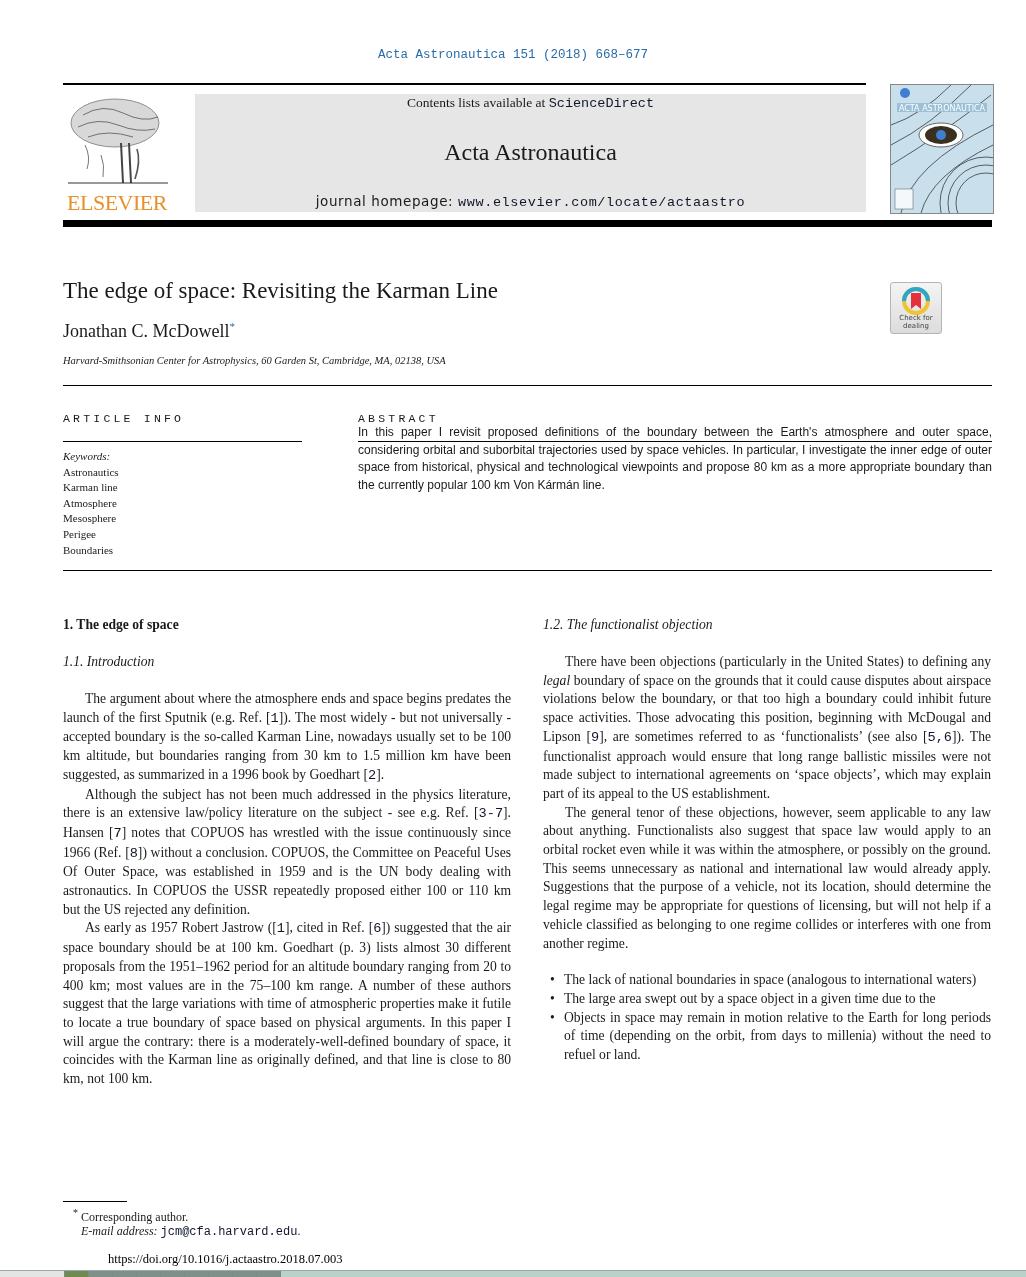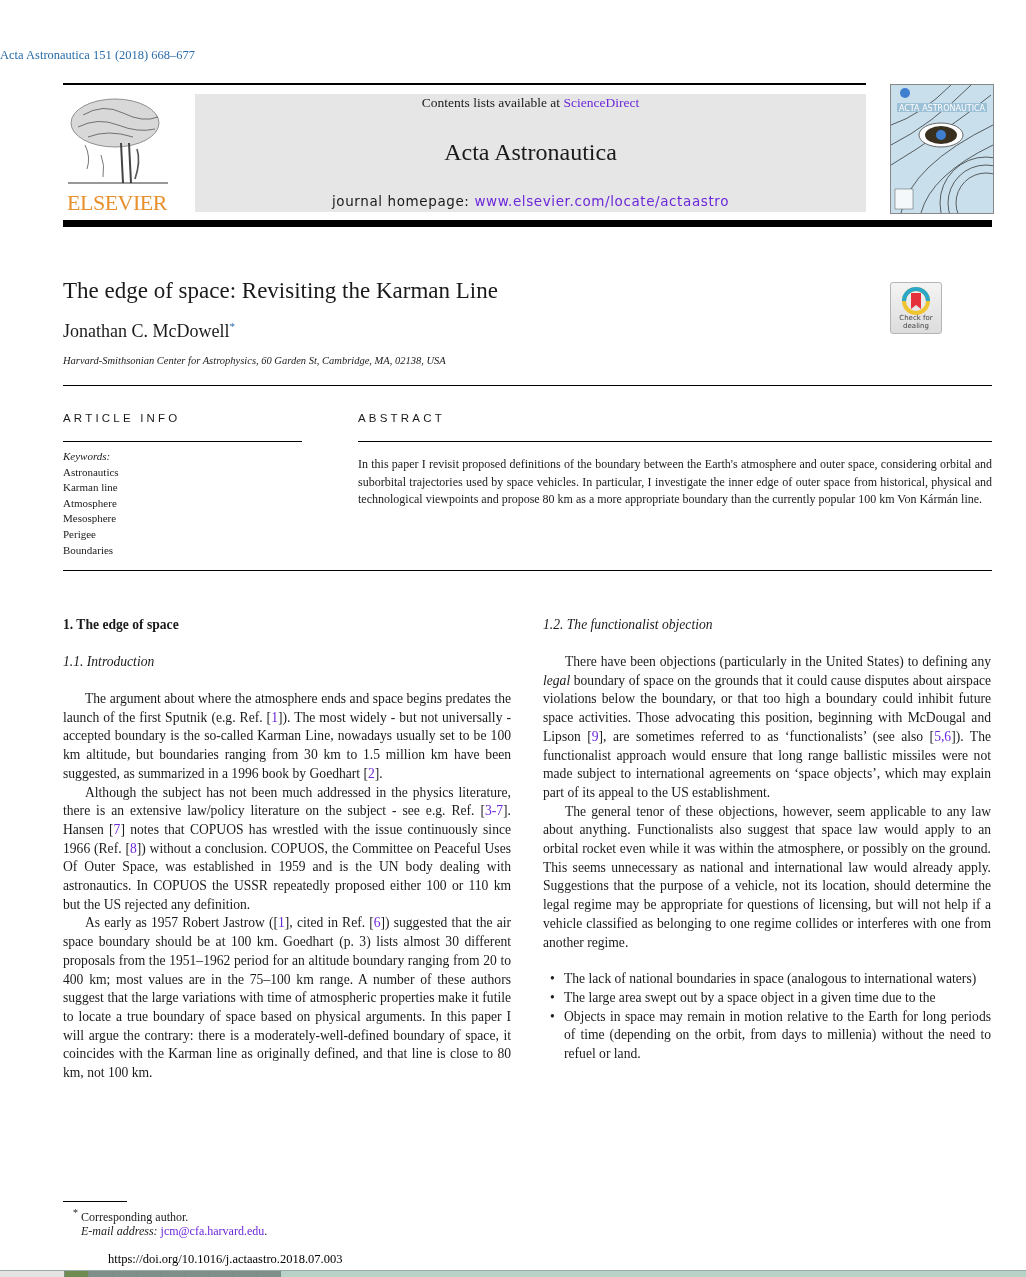--- a/index.html
+++ b/index.html
@@ -1,22 +1,22 @@
 <!DOCTYPE html>
 <html><head>
 <meta charset="utf-8">
 <style>
   html, body { margin:0; padding:0; background:#ffffff; }
   body { width:1026px; height:1277px; position:relative; overflow:hidden;
          font-family:"DejaVu Serif", "Liberation Serif", serif; color:#1a1a1a; }
   .abs { position:absolute; }
-  .link { color:#6d28d9; }
-
-  .citation { top:48px; left:0; width:1026px; font-size:12.5px; color:#2a6ca8;
-              font-family:Liberation Serif, serif; }
+  .link { color:#0f172a;font-family:Liberation Mono, monospace; }
+
+  .citation { top:48px; left:0; width:1026px; text-align:center; font-size:12.5px; color:#2a6ca8;
+              font-family:Liberation Mono, monospace; }
 
   .rule-top { top:83px; left:63px; width:803px; height:1.5px; background:#000; }
   .banner { top:94px; left:195px; width:671px; height:118px; background:#e6e6e6; }
   .contents { top:95px; left:195px; width:671px; text-align:center; font-size:13.5px; font-family:"Liberation Serif", serif; }
   .journal-name { top:139px; left:195px; width:671px; text-align:center; font-size:24px; font-family:"Liberation Serif", serif; }
   .homepage { top:193px; left:195px; width:671px; text-align:center; font-size:13.5px; font-family:"DejaVu Sans", sans-serif; letter-spacing:0.6px; }
 
   .logo { top:95px; left:63px; width:110px; height:118px; }
   .logo-word { top:190px; left:63px; width:108px; text-align:center; color:#e8902c; font-size:22px;
                font-family:"Liberation Serif", serif; letter-spacing:-0.5px; }
@@ -29,30 +29,30 @@
   .author { top:320px; left:63px; font-size:18px; font-family:"Liberation Serif", serif; }
   .author sup { color:#2a6ca8; font-size:11px; }
   .affil { top:355px; left:63px; font-size:10.5px; font-style:italic; font-family:"Liberation Serif", serif; }
 
   .crossmark { top:282px; left:890px; width:50px; height:50px; border:1px solid #b5b5b5; border-radius:3px;
                background:linear-gradient(#f4f4f4,#dcdcdc); }
   .crossmark-text { position:absolute; bottom:3px; width:100%; text-align:center; font-family:"DejaVu Sans", sans-serif;
                     font-size:7px; line-height:7.5px; color:#444; }
 
   .rule-mid { top:385px; left:63px; width:929px; height:1px; background:#000; }
-  .sec-head { font-size:11.5px; letter-spacing:3.2px; font-family:Liberation Sans, sans-serif; }
+  .sec-head { font-size:11.5px; letter-spacing:3.2px; font-family:Liberation Mono, monospace; }
   .ai-head { top:412px; left:63px; }
   .ab-head { top:412px; left:358px; }
   .rule-ai { top:441px; left:63px; width:239px; height:1px; background:#000; }
   .rule-ab { top:441px; left:358px; width:634px; height:1px; background:#000; }
 
   .kw { top:449px; left:63px; font-size:11px; line-height:15.6px; font-family:"Liberation Serif", serif; }
   .kw .kw-label { font-style:italic; }
 
-  .abstract { top:456px; left:358px; width:634px; font-size:12px; line-height:17.5px; text-align:justify; font-family:Liberation Serif, serif; }
+  .abstract { top:424px; left:358px; width:634px; font-size:12px; line-height:17.5px; text-align:justify; font-family:Liberation Sans, sans-serif; }
 
   .rule-bot { top:570px; left:63px; width:929px; height:1px; background:#000; }
 
   .col { width:448px; font-size:13.6px; line-height:18.7px; text-align:justify; font-family:"Liberation Serif", serif; }
   .col p { margin:0; text-indent:22px; }
   .h1 { font-size:13.6px; font-weight:bold; font-family:"Liberation Serif", serif; }
   .h2 { font-size:13.6px; font-style:italic; font-family:"Liberation Serif", serif; }
   .col-left { top:690px; left:63px; }
   .col-right { top:653px; left:543px; }
   .col-right ul { margin:18px 0 0 0; padding:0 0 0 21px; list-style:none; }

